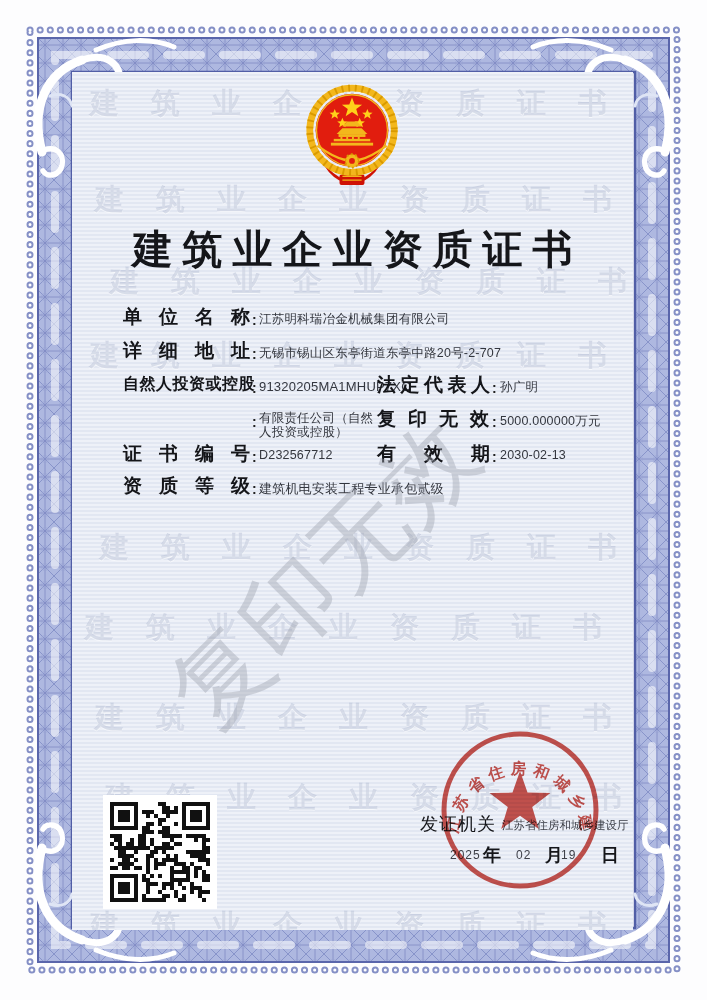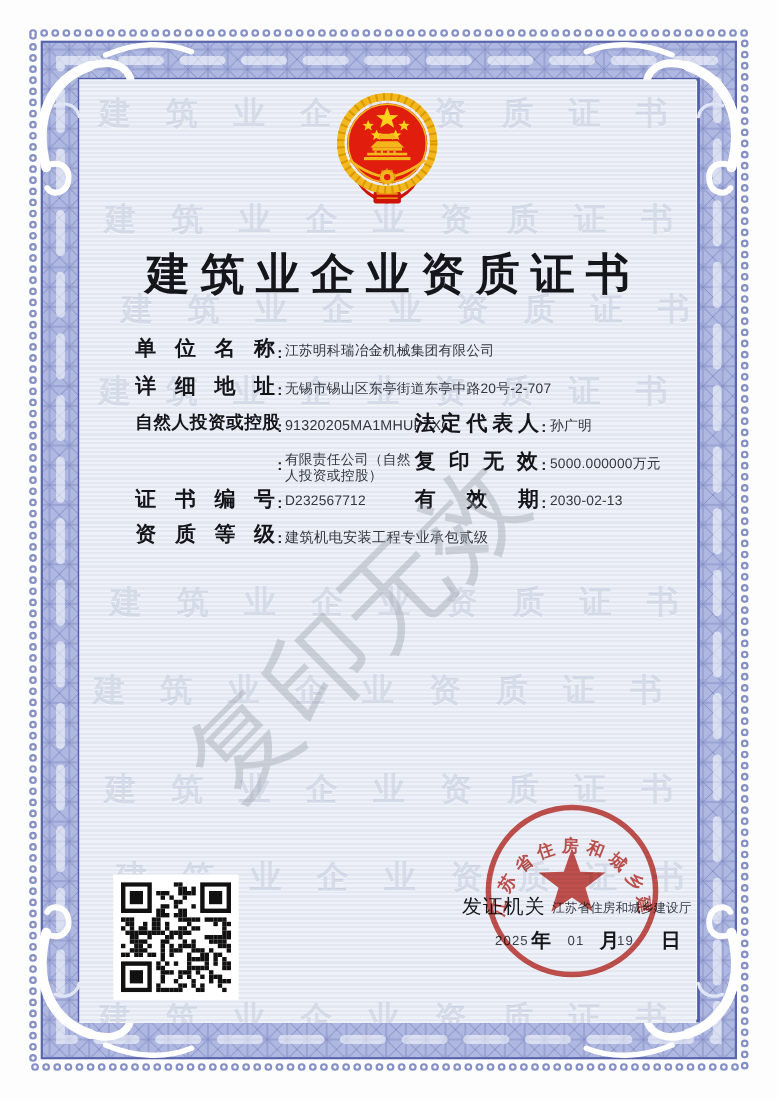--- a/index.html
+++ b/index.html
@@ -428,21 +428,21 @@
     </div>
 
     <div class="issuer-row">
       <span class="issuer-label">发证机关</span>
       <span class="issuer-value">江苏省住房和城乡建设厅</span>
     </div>
 
     <div class="date-row">
       <span class="date-num d-year">2025</span>
       <span class="date-unit u-year">年</span>
-      <span class="date-num d-month">01</span>
+      <span class="date-num d-month">02</span>
       <span class="date-unit u-month">月</span>
       <span class="date-num d-day">19</span>
       <span class="date-unit u-day">日</span>
     </div>
 
     <svg class="stamp" viewBox="0 0 190 190" xmlns="http://www.w3.org/2000/svg">
       <defs>
         <path id="seal-arc" d="M33,121 A62,62 0 1 1 157,121" fill="none"></path>
       </defs>
       <circle cx="95" cy="95" r="76" fill="none" stroke="#c4362f" stroke-width="5"></circle>

